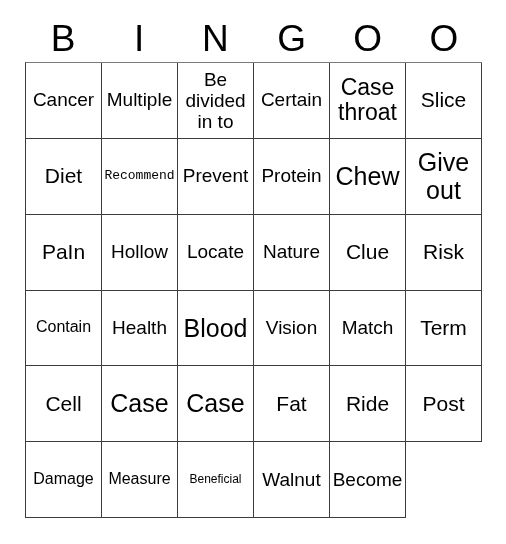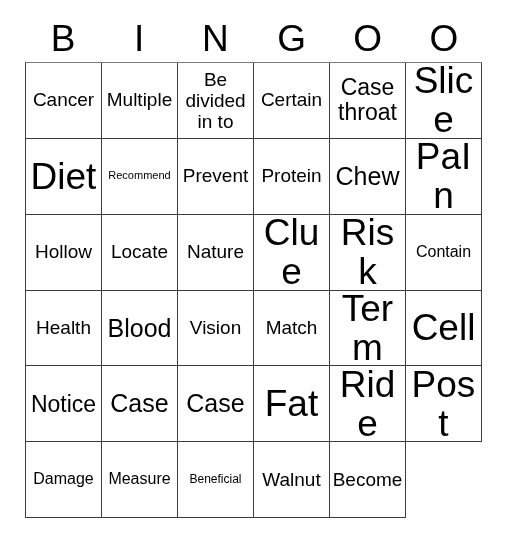--- a/index.html
+++ b/index.html
@@ -75,27 +75,27 @@
 
   .cell-text {
     display: block;
     width: 100%;
     line-height: 1.06;
     color: #000000;
     word-wrap: break-word;
   }
 
   
-  .sz-xxl .cell-text { font-size: 37px; }
+  .sz-xxl .cell-text { font-size: 21px; }
   .sz-xl  .cell-text { font-size: 25px; }
   .sz-lg  .cell-text { font-size: 23px; }
   .sz-md  .cell-text { font-size: 19px; }
   .sz-sm  .cell-text { font-size: 16px; }
   .sz-xs  .cell-text { font-size: 12px; }
-  .sz-xxs .cell-text { font-size: 11px; }
+  .sz-xxs .cell-text { font-size: 13px; font-family: Liberation Mono, monospace; }
 
   
   .wrapped .cell-text { line-height: 1.12; }
 </style>
 </head>
 <body>
 
 <div id="card-root">
 
   <div id="header-row">
@@ -134,20 +134,23 @@
       </div>
       <div class="bingo-cell sz-md">
         <span class="cell-text">Prevent</span>
       </div>
       <div class="bingo-cell sz-md">
         <span class="cell-text">Protein</span>
       </div>
       <div class="bingo-cell sz-xl">
         <span class="cell-text">Chew</span>
       </div>
+      <div class="bingo-cell sz-xl wrapped">
+        <span class="cell-text">Give out</span>
+      </div>
       <div class="bingo-cell sz-xxl">
         <span class="cell-text">PaIn</span>
       </div>
       <div class="bingo-cell sz-md">
         <span class="cell-text">Hollow</span>
       </div>
       <div class="bingo-cell sz-md">
         <span class="cell-text">Locate</span>
       </div>
       <div class="bingo-cell sz-md">
@@ -173,23 +176,20 @@
       </div>
       <div class="bingo-cell sz-md">
         <span class="cell-text">Match</span>
       </div>
       <div class="bingo-cell sz-xxl">
         <span class="cell-text">Term</span>
       </div>
       <div class="bingo-cell sz-xxl">
         <span class="cell-text">Cell</span>
       </div>
-      <div class="bingo-cell sz-lg">
-        <span class="cell-text">Notice</span>
-      </div>
       <div class="bingo-cell sz-xl">
         <span class="cell-text">Case</span>
       </div>
       <div class="bingo-cell sz-xl">
         <span class="cell-text">Case</span>
       </div>
       <div class="bingo-cell sz-xxl">
         <span class="cell-text">Fat</span>
       </div>
       <div class="bingo-cell sz-xxl">

